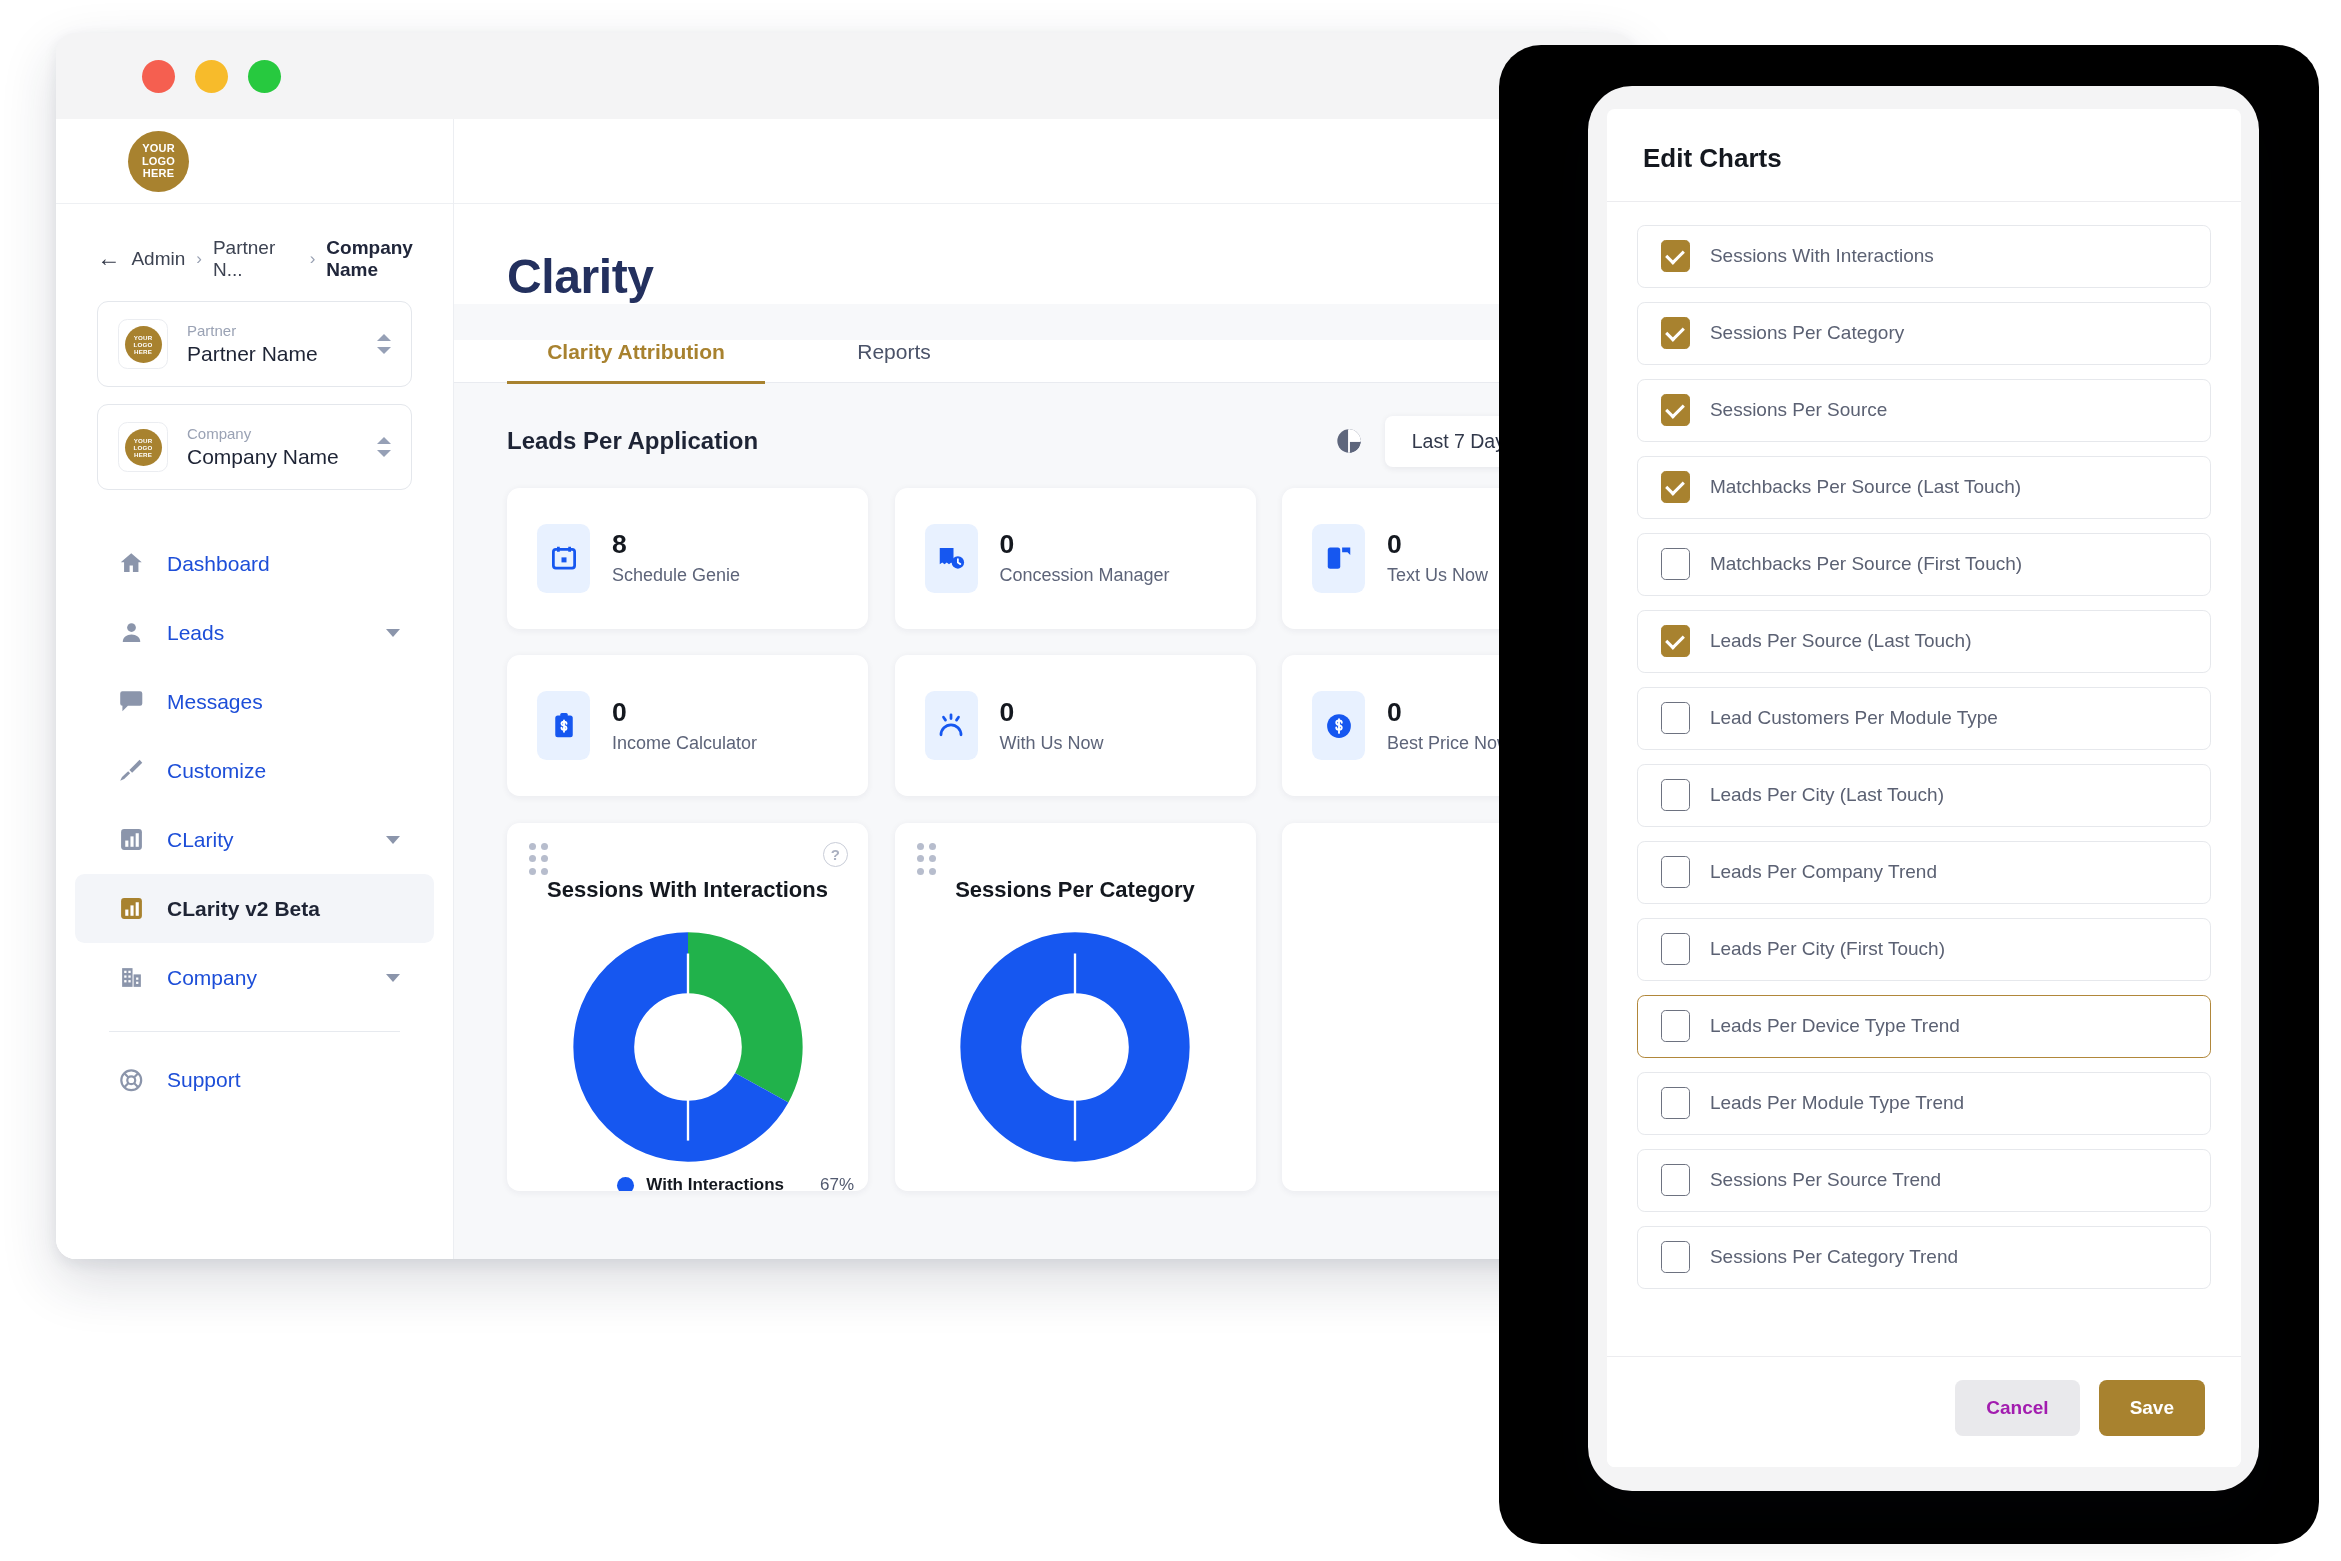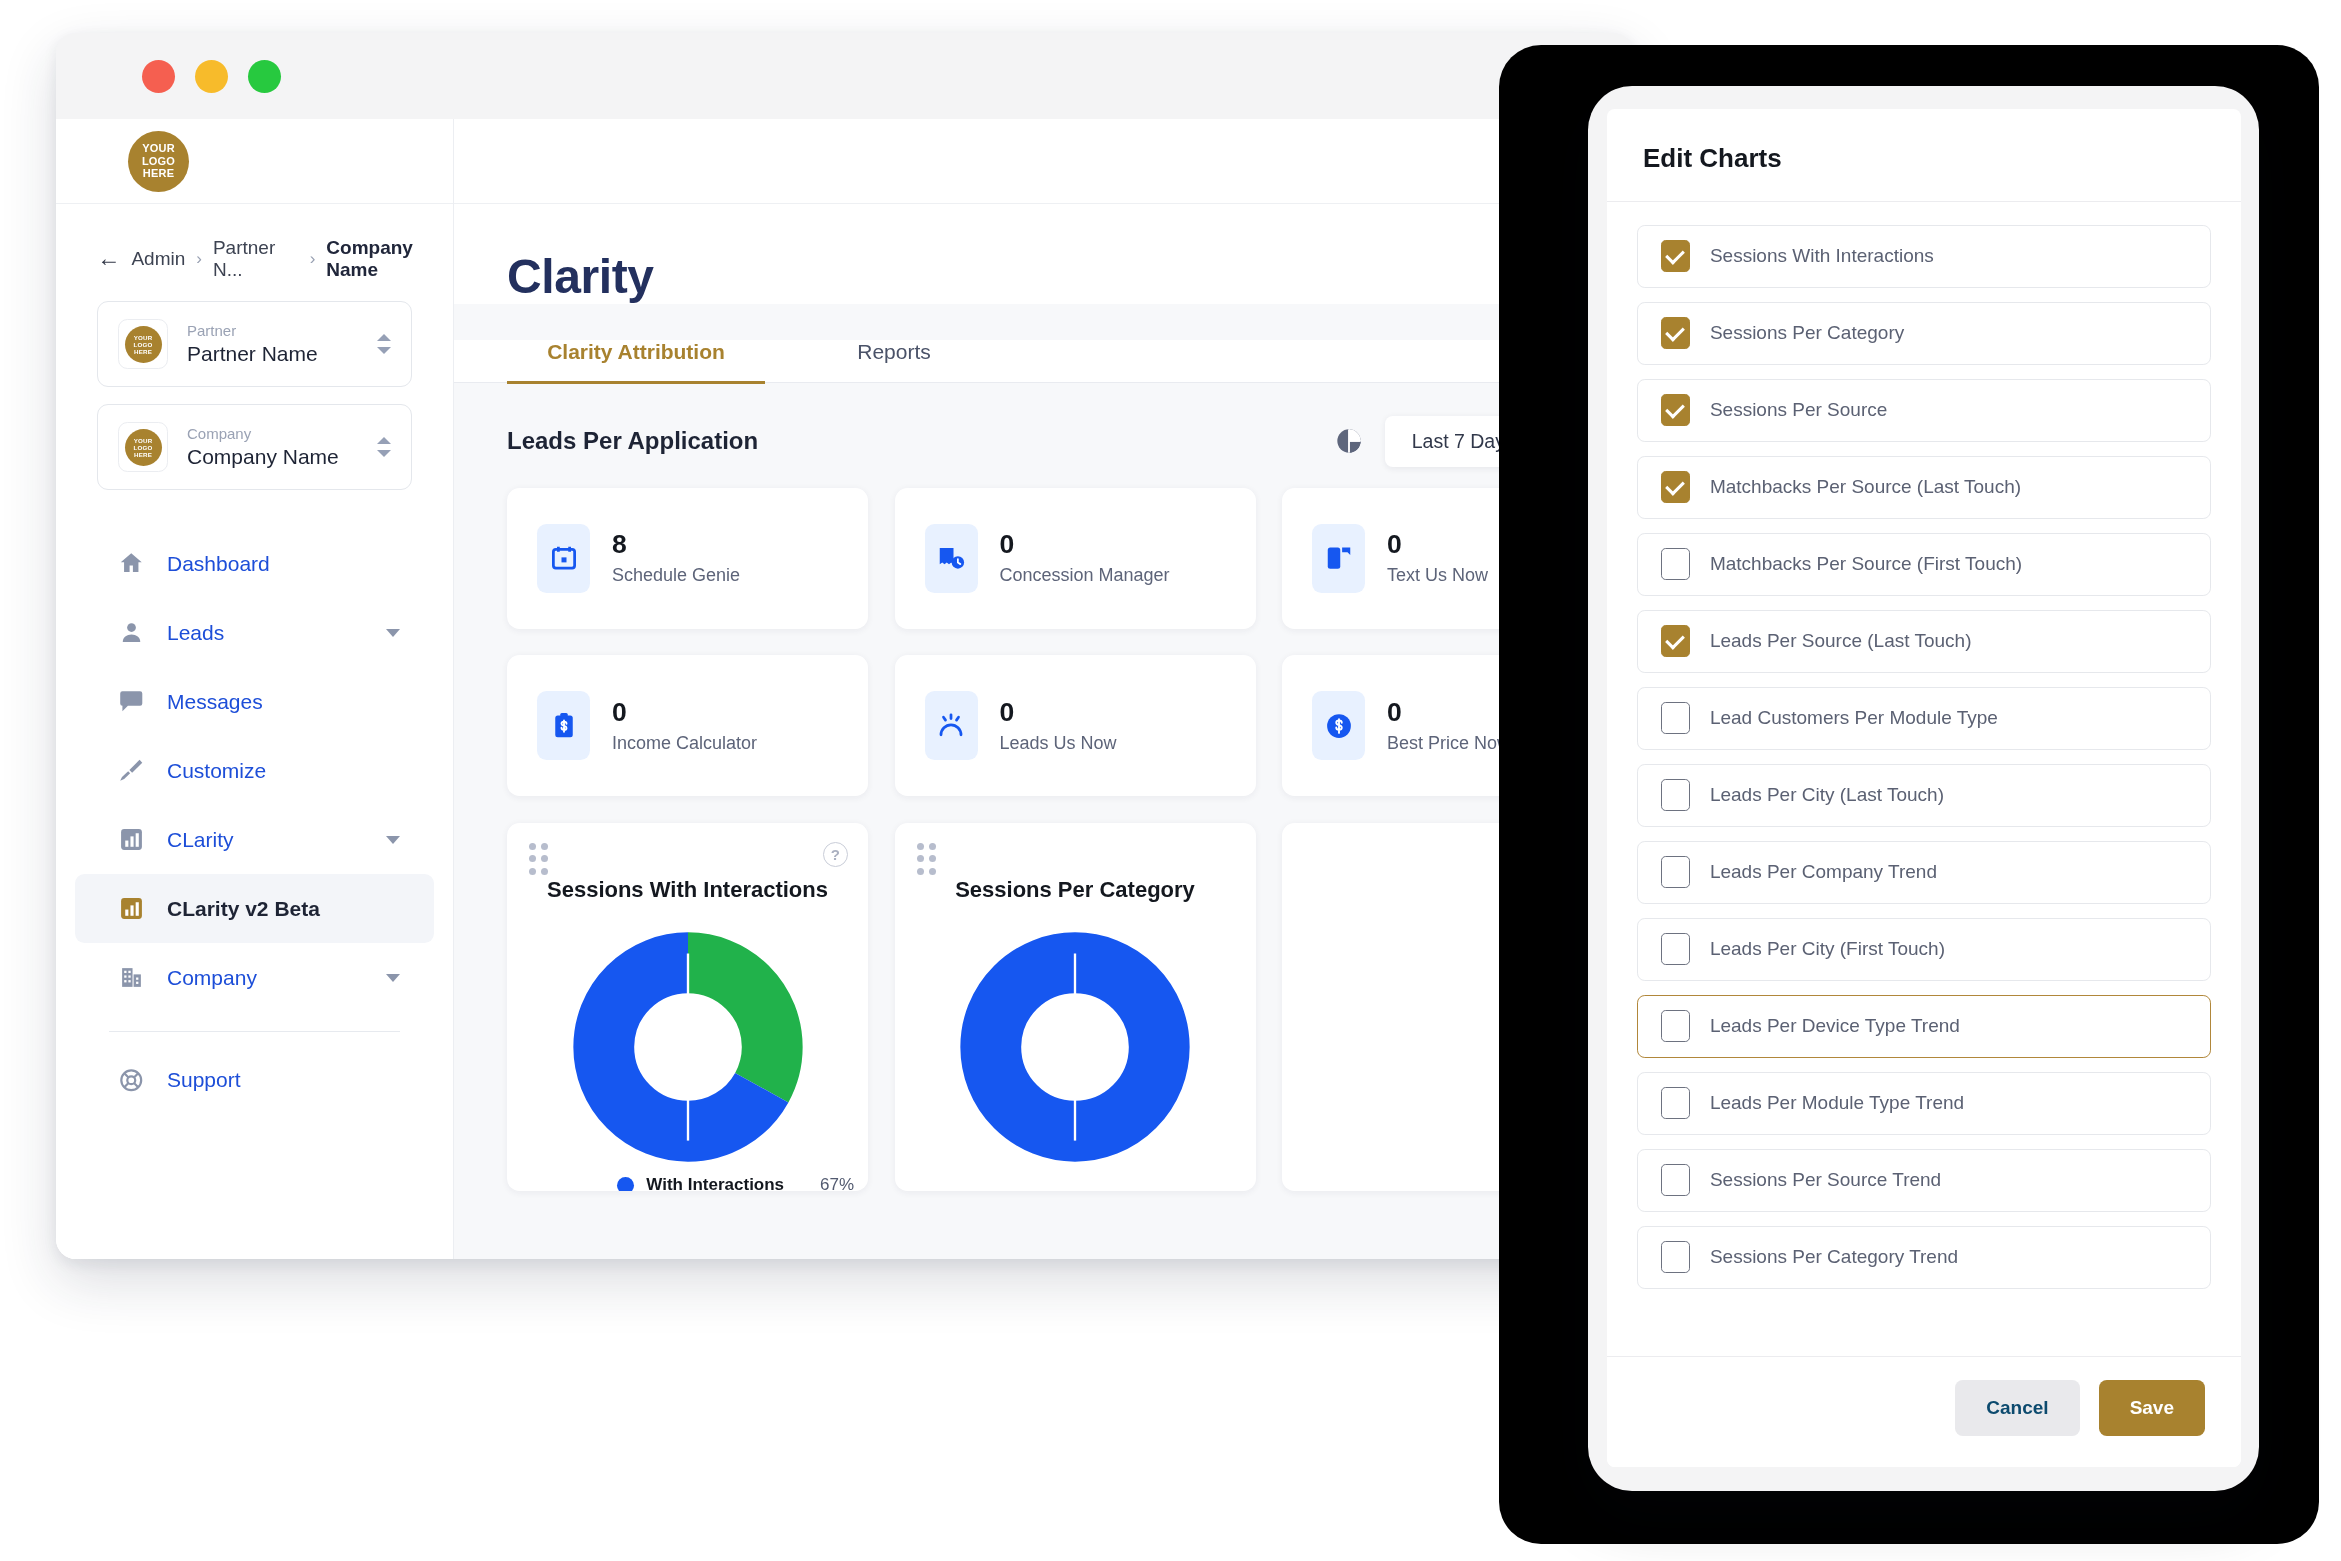--- a/index.html
+++ b/index.html
@@ -133,21 +133,21 @@
     border:0.8px solid #e6e8ec;border-radius:7.8px;height:61px;display:flex;align-items:center;gap:20px;
     padding:0 23.4px;margin-bottom:14px;background:#fff;
   }
   .opt-row.focused{border-color:#b1873a;}
   .cb{width:26.5px;height:30px;border-radius:4.7px;border:1.6px solid #6d7280;flex:none;display:flex;align-items:center;justify-content:center;background:#fff;}
   .cb.checked{background:#a8822f;border-color:#a8822f;}
   .cb .tick{width:14px;height:7.8px;border-left:3.1px solid #fff;border-bottom:3.1px solid #fff;transform:rotate(-45deg) translate(0.8px,-1.6px);}
   .opt-lbl{font-size:19px;color:#5b6173;}
   .modal-foot{padding:23.4px 36px 31px 36px;display:flex;justify-content:flex-end;gap:19px;border-top:0.8px solid #ececef;background:#fff;}
   .btn{border:none;border-radius:7.8px;font-size:19px;font-weight:bold;padding:17px 31px;cursor:pointer;font-family:inherit;}
-  .btn.ghost{background:#e9e9ec;color:#0c4a6e;}
+  .btn.ghost{background:#e9e9ec;color:#a21caf;}
   .btn.gold{background:#a8822f;color:#fff;}
 </style>
 </head>
 <body>
 
 <div class="stage">
 
   <div class="browser">
 
     <div class="titlebar">
@@ -405,21 +405,21 @@
 
               <div class="stat-card">
                 <span class="stat-ico">
                   <svg width="30" height="30" viewBox="0 0 24 24" fill="none" stroke="#1657f0" stroke-width="2.2" stroke-linecap="round">
                       <path d="M4 19c0-4.4 3.6-8 8-8s8 3.6 8 8"></path>
                       <path d="M12 3v3M6 5l1.6 2.3M18 5l-1.6 2.3"></path>
                     </svg>
                 </span>
                 <div>
                   <div class="stat-num">0</div>
-                  <div class="stat-lbl">Leads Us Now</div>
+                  <div class="stat-lbl">With Us Now</div>
                 </div>
               </div>
 
               <div class="stat-card">
                 <span class="stat-ico">
                   <svg width="30" height="30" viewBox="0 0 24 24">
                       <circle cx="12" cy="12" r="9.5" fill="#1657f0"></circle>
                       <path d="M12 6.5v11M14.2 9.4c0-1.1-1-1.8-2.2-1.8s-2.2.7-2.2 1.8 1.1 1.6 2.2 1.9 2.2.8 2.2 1.9-1 1.8-2.2 1.8-2.2-.7-2.2-1.8" stroke="#fff" stroke-width="1.5" fill="none" stroke-linecap="round"></path>
                     </svg>
                 </span>

